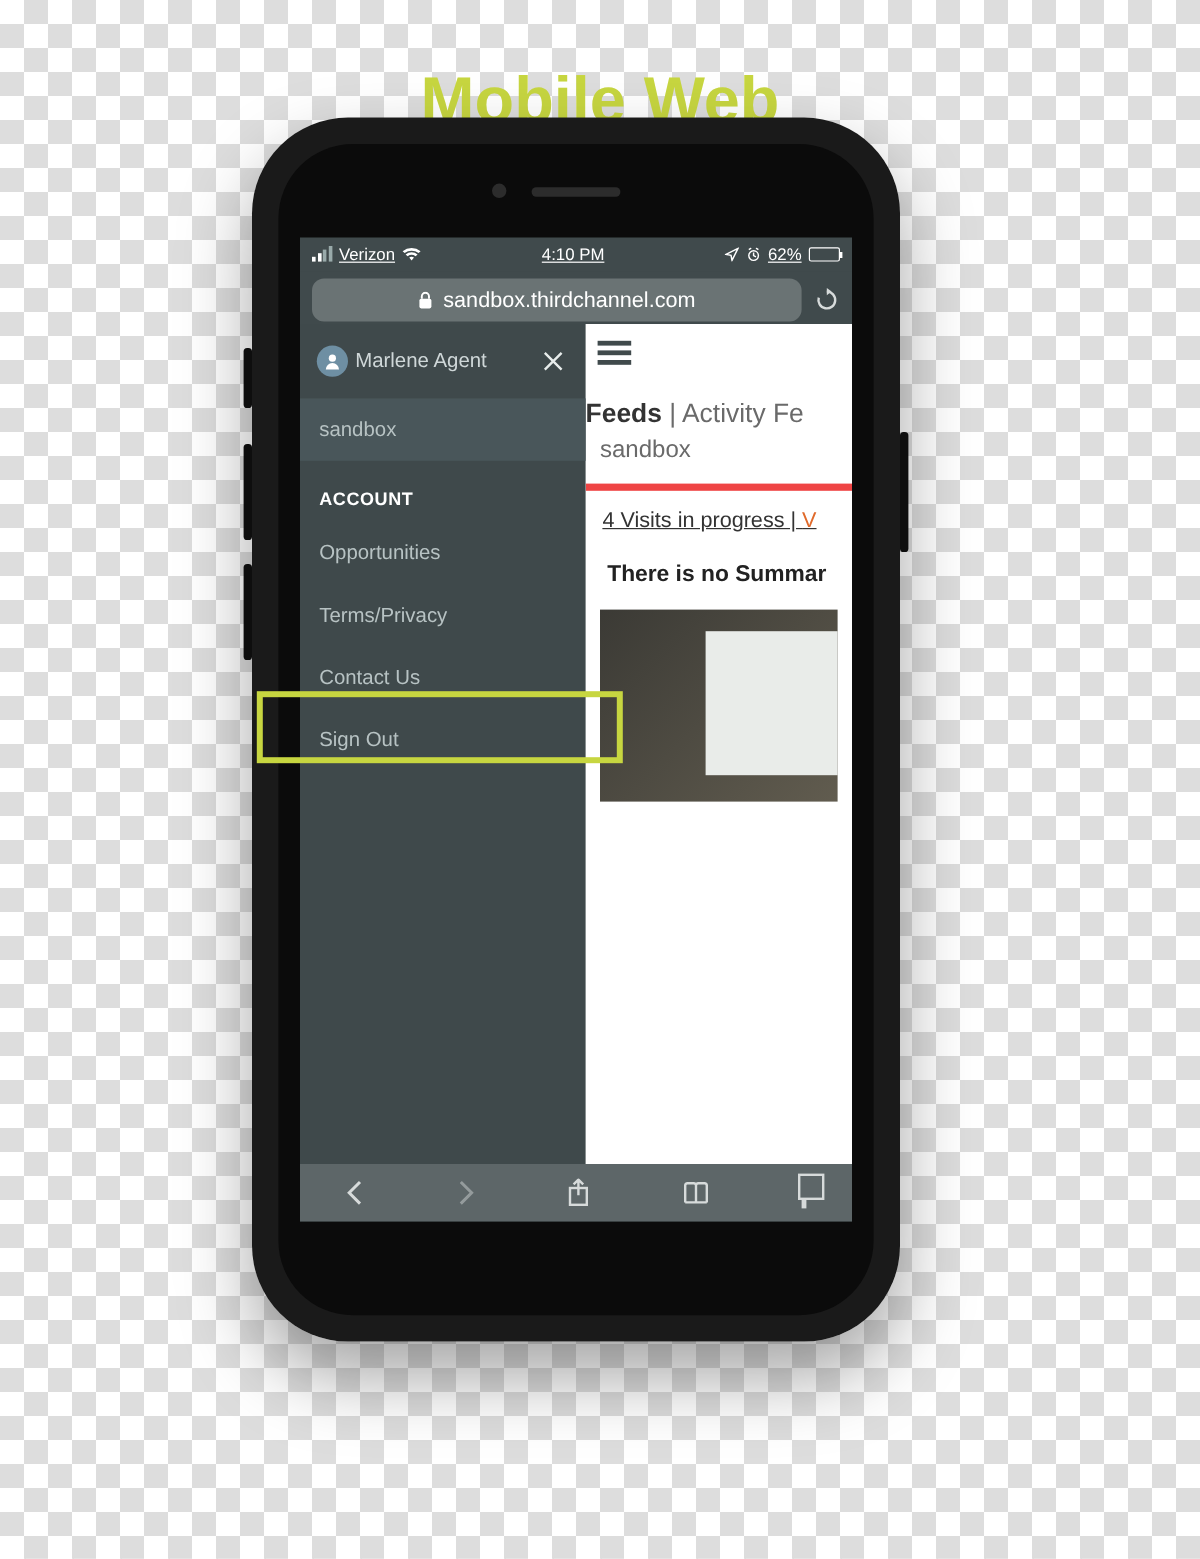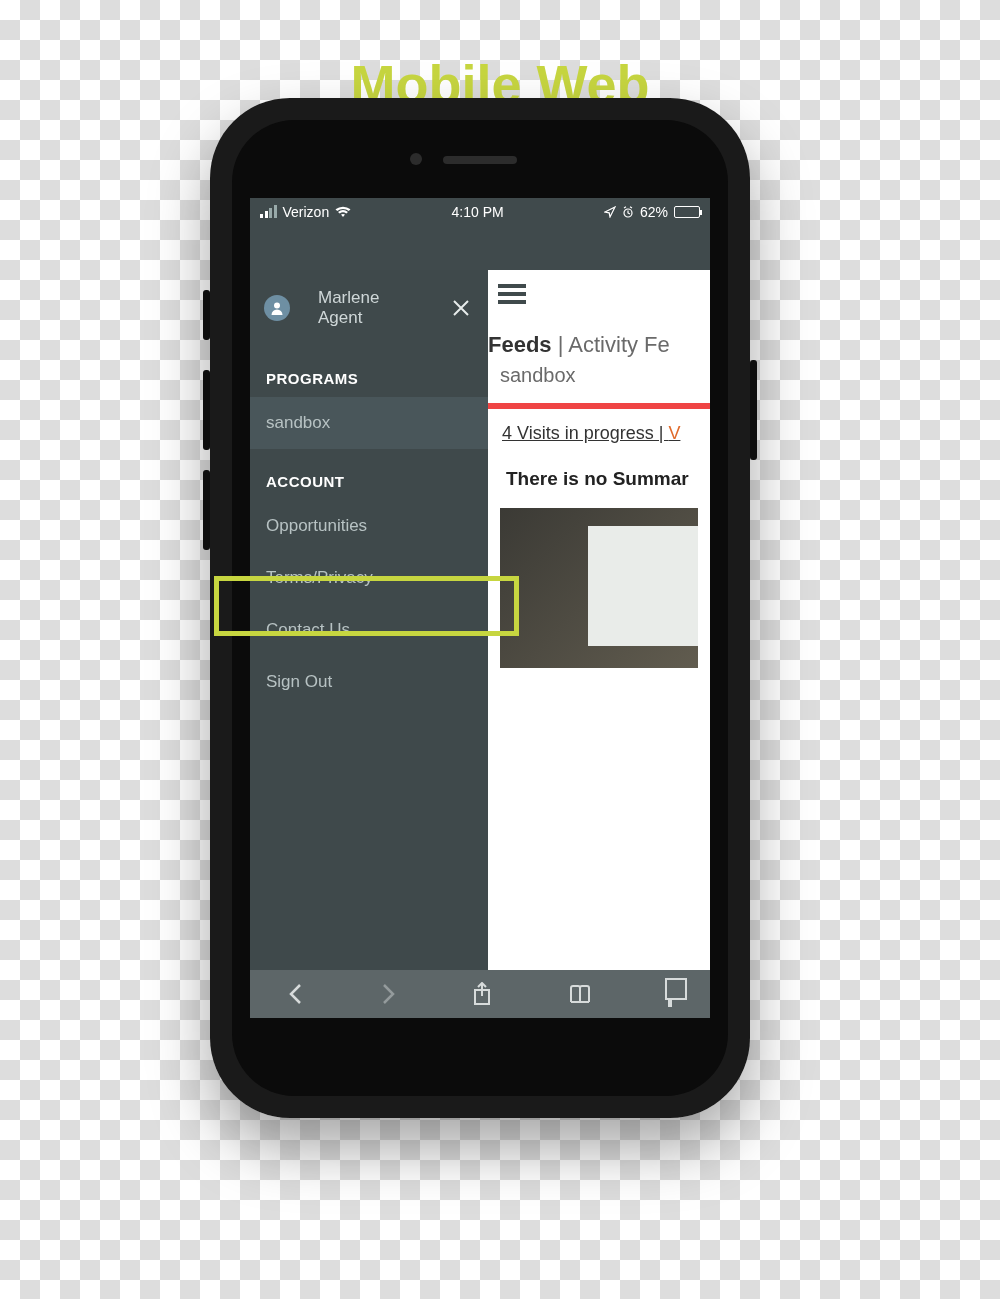--- a/index.html
+++ b/index.html
@@ -48,21 +48,21 @@
   .side-btn.right1 { left:750px; top:360px; width:7px; height:100px; }
 
   .screen {
     position: absolute; left: 18px; right: 18px; top: 78px; bottom: 78px;
     background: #404a4c; overflow: hidden;
   }
 
   
   .statusbar {
     height: 28px; display: flex; align-items: center; justify-content: space-between;
-    padding: 0 10px; font-size: 14px; color: #fff; background: #404a4c;
+    padding: 0 10px; font-size: 14px; color: #fff; background: #404a4c; text-decoration: underline;
   }
   .sb-left, .sb-right { display: flex; align-items: center; gap: 6px; }
   .signal { display:flex; align-items:flex-end; gap:1.5px; height:12px; }
   .signal span { width:3px; background:#fff; display:inline-block; }
   .signal span:nth-child(1){height:4px} .signal span:nth-child(2){height:7px}
   .signal span:nth-child(3){height:10px;background:#9aa} .signal span:nth-child(4){height:13px;background:#9aa}
   .wifi { font-size:14px; }
   .battery { width:26px; height:12px; border:1px solid #fff; border-radius:2px; position:relative; }
   .battery::after { content:""; position:absolute; right:-3px; top:3px; width:2px; height:5px; background:#fff; }
   .battery .fill { height:100%; width:62%; background:#fff; }
@@ -74,21 +74,21 @@
     display:flex; align-items:center; justify-content:center; gap:8px; font-size:18px;
   }
   .reload { color:#d7dbdb; font-size:20px; }
 
   
   .content { position:absolute; left:0; right:0; top:72px; bottom:48px; background:#fff; overflow:hidden; }
   .drawer {
     position:absolute; left:0; top:0; bottom:0; width:238px;
     background:#3f494b; color:#cfd7d8; z-index:10;
   }
-  .drawer-header { display:flex; align-items:center; gap:28px; padding:18px 14px; }
+  .drawer-header { display:flex; align-items:center; gap:6px; padding:18px 14px; }
   .avatar-ico {
     width:26px; height:26px; border-radius:50%; background:#6e8fa3;
     display:flex; align-items:center; justify-content:center; color:#fff;
   }
   .drawer-user { flex:1; color:#cfd7d8; font-size:17px; font-weight:300; }
   .close-x { color:#e7eceb; font-size:22px; width:22px; text-align:center; cursor:pointer; }
   .section-title { padding:24px 16px 10px; font-size:15px; font-weight:700; color:#fff; letter-spacing:.5px; }
   .nav-item { padding:16px 16px; font-size:17px; color:#b7c2c3; font-weight:300; cursor:pointer; }
   .nav-item.selected { background:#49565a; }
 
@@ -177,20 +177,37 @@
                 <circle cx="6" cy="7" r="4" fill="none" stroke="#fff" stroke-width="1.2"></circle>
                 <path d="M6 4.5 V7 L8 8" stroke="#fff" stroke-width="1.2" fill="none"></path>
                 <path d="M2 2 L4 0.8 M10 2 L8 0.8" stroke="#fff" stroke-width="1.2"></path>
               </svg>
           </span>
           <span>62%</span>
           <span class="battery"><span class="fill"></span></span>
         </div>
       </div>
 
+      <div class="addrbar">
+        <div class="addr">
+          <span>
+            <svg width="13" height="15" viewBox="0 0 13 15">
+                <rect x="1.5" y="6" width="10" height="8" rx="1.5" fill="#fff"></rect>
+                <path d="M3.5 6 V4 a3 3 0 0 1 6 0 V6" fill="none" stroke="#fff" stroke-width="1.6"></path>
+              </svg>
+          </span>
+          <span>sandbox.thirdchannel.com</span>
+        </div>
+        <span class="reload">
+          <svg width="22" height="22" viewBox="0 0 22 22">
+              <path d="M11 4 a7 7 0 1 1 -6.7 5" fill="none" stroke="#d7dbdb" stroke-width="2"></path>
+              <path d="M11 1 L11 7 L15 4 Z" fill="#d7dbdb"></path>
+            </svg>
+        </span>
+      </div>
 
       <div class="content">
 
         <div class="main">
           <div class="topbar">
             <div class="hamburger">
               <span></span>
                 <span></span>
                 <span></span>
             </div>
@@ -218,21 +235,20 @@
                 </svg>
             </span>
             <span class="drawer-user">Marlene Agent</span>
             <span class="close-x">
               <svg width="18" height="18" viewBox="0 0 18 18">
                   <path d="M2 2 L16 16 M16 2 L2 16" stroke="#e7eceb" stroke-width="2"></path>
                 </svg>
             </span>
           </div>
 
-          <div class="section-title">PROGRAMS</div>
           <div class="nav-item selected">sandbox</div>
 
           <div class="section-title">ACCOUNT</div>
           <div class="nav-item">Opportunities</div>
           <div class="nav-item">Terms/Privacy</div>
           <div class="nav-item">Contact Us</div>
           <div class="nav-item">Sign Out</div>
         </div>
       </div>
 

